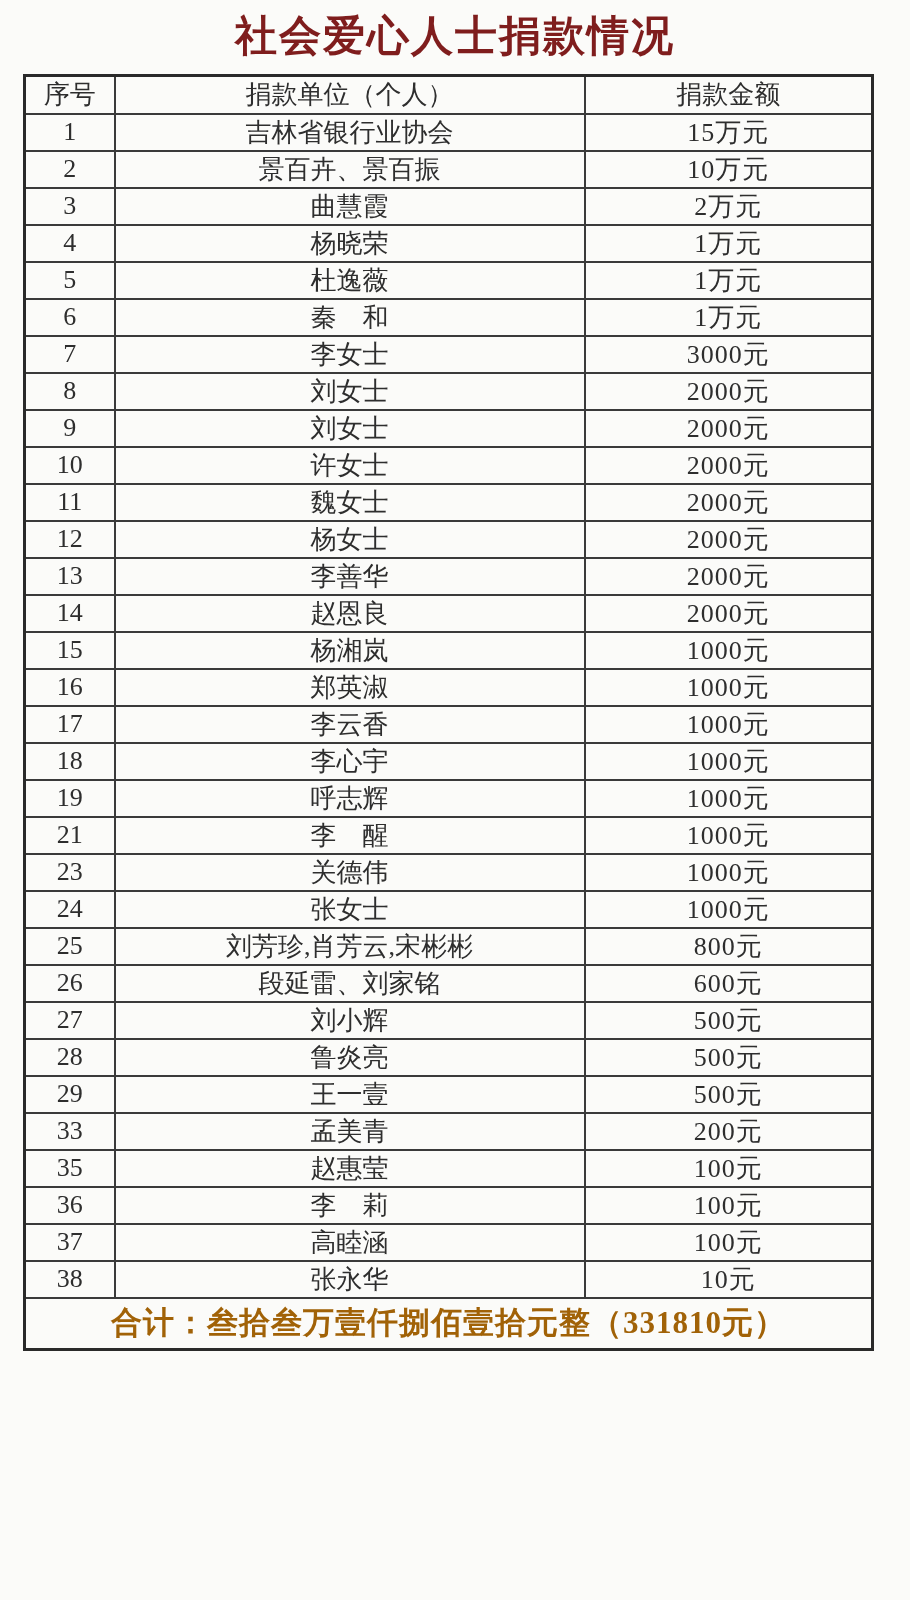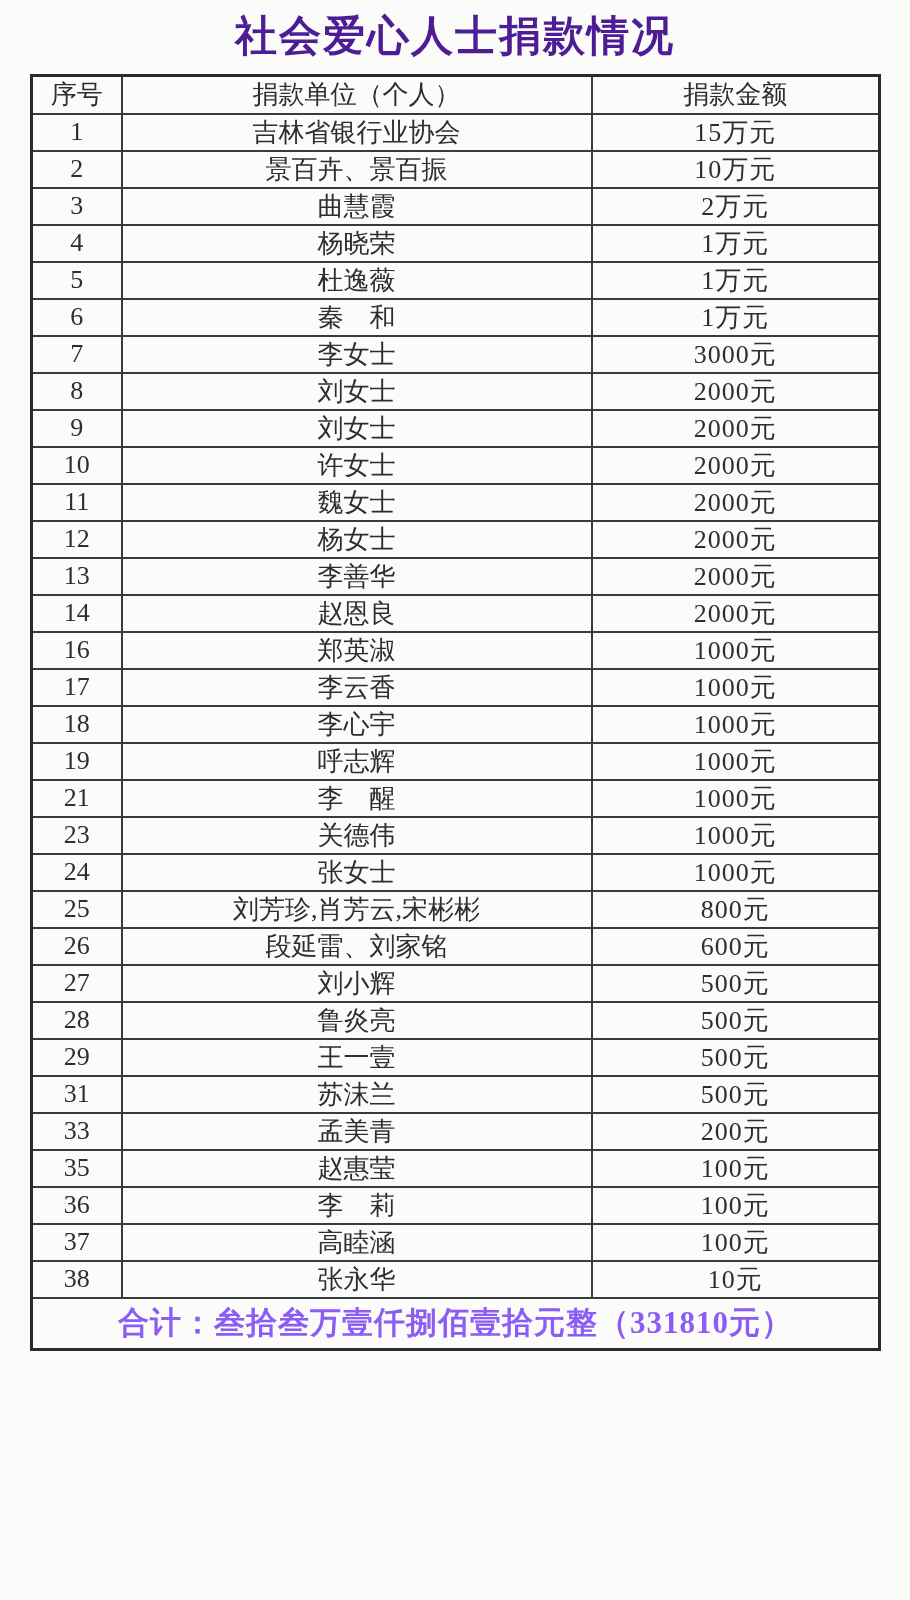--- a/index.html
+++ b/index.html
@@ -14,27 +14,27 @@
   .page {
     width: 910px;
     height: 1600px;
     padding-top: 8px;
   }
   .title {
     text-align: center;
     font-size: 42px;
     font-weight: bold;
     letter-spacing: 2px;
-    color: #4c1d95;
+    color: #7f1d1d;
     margin-bottom: 10px;
     font-family: "Liberation Sans", "DejaVu Sans", sans-serif;
   }
   table.donation {
     border-collapse: collapse;
-    margin-left: 30px;
+    margin-left: 23px;
     width: 848px;
     table-layout: fixed;
     border-radius: 15px;
   }
   table.donation td, table.donation th {
     border: 2px solid #3a3a3a;
     text-align: center;
     vertical-align: middle;
     font-weight: normal;
     font-size: 26px;
@@ -47,21 +47,21 @@
   col.c-no     { width: 90px; }
   col.c-donor  { width: 470px; }
   col.c-amount { width: 288px; }
   tr.hdr  { height: 38px; }
   tr.row  { height: 37px; }
   tr.total-row { height: 52px; }
   tr.total-row td {
     font-size: 31px;
     font-weight: bold;
     letter-spacing: 1px;
-    color: #8b5cf6;
+    color: #a16207;
   }
   .no-cell     { font-family: "Liberation Serif", "DejaVu Serif", serif; }
   .amount-cell { letter-spacing: 1px; }
 </style>
 </head>
 <body>
 
 <div class="page">
   <div class="title">社会爱心人士捐款情况</div>
 
@@ -144,20 +144,25 @@
     <td class="no-cell">13</td>
     <td class="donor-cell">李善华</td>
     <td class="amount-cell">2000元</td>
   </tr>
         <tr class="row">
     <td class="no-cell">14</td>
     <td class="donor-cell">赵恩良</td>
     <td class="amount-cell">2000元</td>
   </tr>
         <tr class="row">
+    <td class="no-cell">15</td>
+    <td class="donor-cell">杨湘岚</td>
+    <td class="amount-cell">1000元</td>
+  </tr>
+        <tr class="row">
     <td class="no-cell">16</td>
     <td class="donor-cell">郑英淑</td>
     <td class="amount-cell">1000元</td>
   </tr>
         <tr class="row">
     <td class="no-cell">17</td>
     <td class="donor-cell">李云香</td>
     <td class="amount-cell">1000元</td>
   </tr>
         <tr class="row">
@@ -201,25 +206,20 @@
     <td class="amount-cell">500元</td>
   </tr>
         <tr class="row">
     <td class="no-cell">28</td>
     <td class="donor-cell">鲁炎亮</td>
     <td class="amount-cell">500元</td>
   </tr>
         <tr class="row">
     <td class="no-cell">29</td>
     <td class="donor-cell">王一壹</td>
-    <td class="amount-cell">500元</td>
-  </tr>
-        <tr class="row">
-    <td class="no-cell">31</td>
-    <td class="donor-cell">苏沫兰</td>
     <td class="amount-cell">500元</td>
   </tr>
         <tr class="row">
     <td class="no-cell">33</td>
     <td class="donor-cell">孟美青</td>
     <td class="amount-cell">200元</td>
   </tr>
         <tr class="row">
     <td class="no-cell">35</td>
     <td class="donor-cell">赵惠莹</td>

